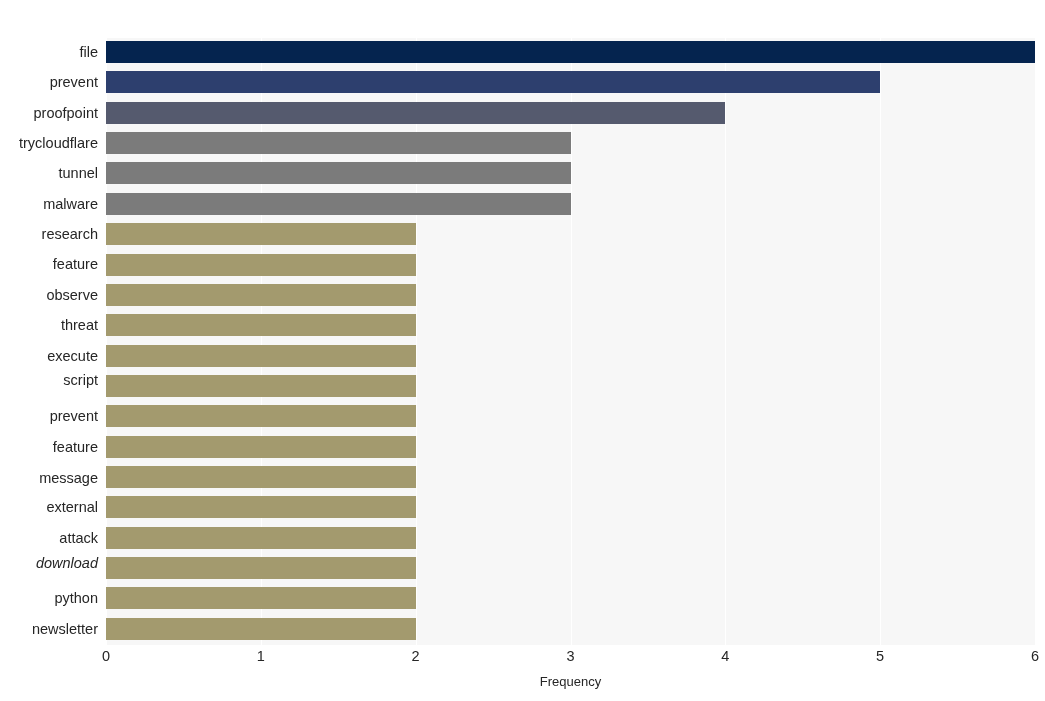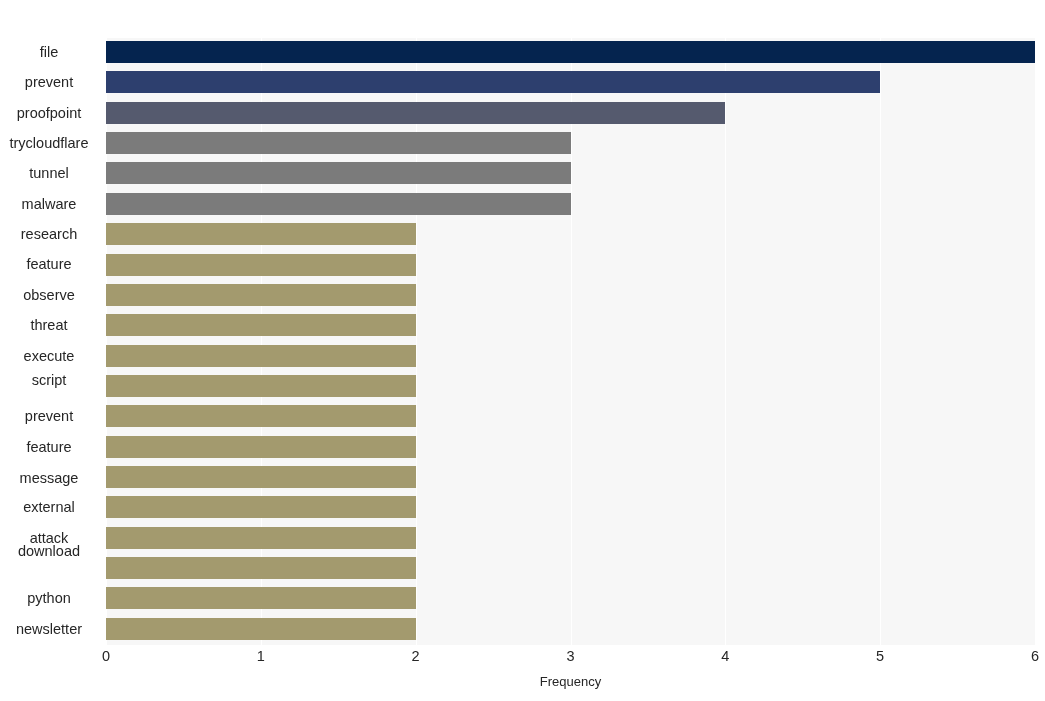--- a/index.html
+++ b/index.html
@@ -71,21 +71,21 @@
     position: absolute;
     left: 0;
     top: 38px;
     width: 98px;
     height: 607px;
   }
   .ylabel {
     position: absolute;
     right: 0;
     width: 98px;
-    text-align: center;
+    text-align: right;
     font-size: 14.5px;
     color: #262626;
     height: 28.35px;
     line-height: 28.35px;
     white-space: nowrap;
   }
   
   #xlabels {
     position: absolute;
     left: 0;
@@ -202,21 +202,21 @@
       <div class="ylabel" style="top: 212.45px;">feature</div>
       <div class="ylabel" style="top: 242.8px;">observe</div>
       <div class="ylabel" style="top: 273.15px;">threat</div>
       <div class="ylabel" style="top: 303.5px;">execute</div>
       <div class="ylabel" style="top: 328px; margin-left: 40px;">script</div>
       <div class="ylabel" style="top: 364.2px;">prevent</div>
       <div class="ylabel" style="top: 394.55px;">feature</div>
       <div class="ylabel" style="top: 426px; margin-left: 24px;">message</div>
       <div class="ylabel" style="top: 455.25px;">external</div>
       <div class="ylabel" style="top: 485.6px;">attack</div>
-      <div class="ylabel" style="top: 499px;">download</div>
+      <div class="ylabel" style="top: 511px; font-style: italic;">download</div>
       <div class="ylabel" style="top: 546.3px;">python</div>
       <div class="ylabel" style="top: 576.65px;">newsletter</div>
     </div>
 
   <div id="xlabels">
       <div class="xtick" style="left: 106px;">0</div>
       <div class="xtick" style="left: 260.833px;">1</div>
       <div class="xtick" style="left: 415.667px;">2</div>
       <div class="xtick" style="left: 570.5px;">3</div>
       <div class="xtick" style="left: 725.333px;">4</div>

